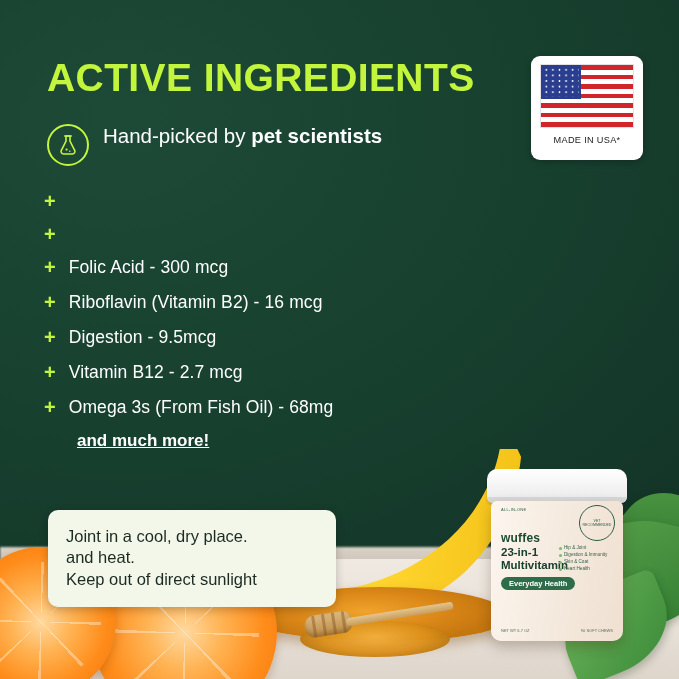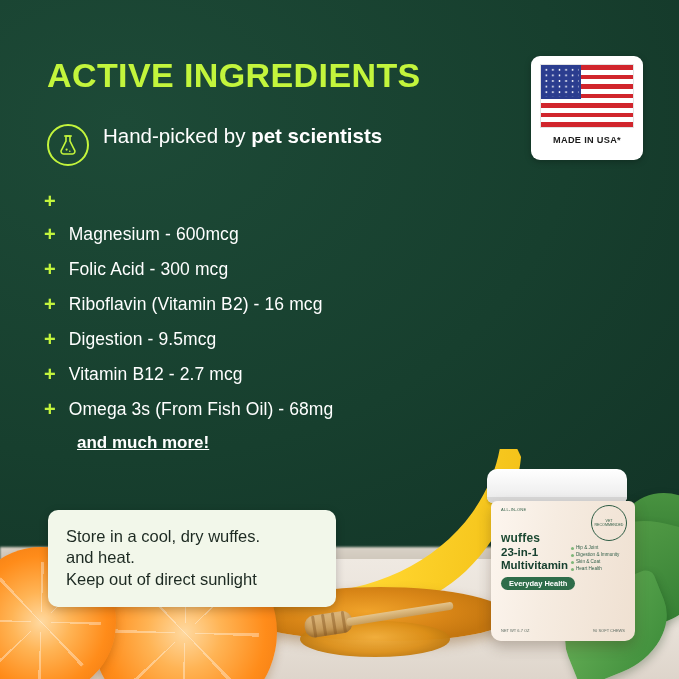--- a/index.html
+++ b/index.html
@@ -99,42 +99,41 @@
     position:absolute;left:0;top:0;width:140px;height:34px;border-radius:10px 10px 6px 6px;
     background:linear-gradient(#ffffff,#e9e9e9);
     box-shadow:0 2px 3px rgba(0,0,0,.18);
   }
   .jar .lid::after{content:"";position:absolute;left:0;right:0;bottom:0;height:6px;background:#d8d8d8;border-radius:0 0 6px 6px;}
   .jar .body{
     position:absolute;left:4px;top:32px;width:132px;height:140px;border-radius:6px 6px 10px 10px;
     background:linear-gradient(100deg,#fdf6ef 0%,#f6ece1 40%,#efe0d1 100%);
     box-shadow:0 6px 14px rgba(60,40,20,.28);
     overflow:hidden;
-    padding-left:12px;
   }
   .jar .brandtop{position:absolute;left:10px;top:6px;font-size:4px;color:#2e5c44;letter-spacing:.3px;}
   .jar .seal{
     position:absolute;right:8px;top:4px;width:34px;height:34px;border-radius:50%;
     border:1px solid #2e5c44;color:#2e5c44;font-size:3.6px;
     display:flex;align-items:center;justify-content:center;text-align:center;line-height:1.15;
   }
   .jar .wuffes{position:absolute;left:10px;top:30px;font-size:12px;font-weight:700;color:#1d4a33;letter-spacing:.2px;}
   .jar .pname{position:absolute;left:10px;top:45px;font-size:11.5px;font-weight:700;color:#17402f;line-height:1.12;}
   .jar .pill{
     position:absolute;left:10px;top:76px;padding:2px 8px;border-radius:9px;
     background:#2e6d4a;color:#fff;font-size:7.5px;font-weight:700;
   }
   .jar .bullets{position:absolute;right:8px;top:44px;width:56px;font-size:4.6px;color:#33604a;line-height:1.5;}
   .jar .bullets div{display:flex;align-items:center;gap:2px;}
   .jar .dot{width:3px;height:3px;border-radius:50%;background:#7fb77a;display:inline-block;}
   .jar .footline{position:absolute;left:10px;right:10px;bottom:8px;display:flex;justify-content:space-between;font-size:4px;color:#5d6b62;}
   
   .headline{
     position:absolute;left:47px;top:56px;
-    font-size:34px;font-weight:700;letter-spacing:.4px;color:#c3f53c;
+    font-size:39px;font-weight:700;letter-spacing:.4px;color:#c3f53c;
   }
   .sub{
     position:absolute;left:47px;top:124px;display:flex;align-items:flex-start;gap:14px;
   }
   .flask{
     width:38px;height:38px;border-radius:50%;border:2px solid #c3f53c;
     display:flex;align-items:center;justify-content:center;
   }
   .sub-text{font-size:20.5px;color:#ffffff;font-weight:400;}
   .sub-text b{font-weight:700;}
@@ -146,21 +145,21 @@
   }
   .flag{width:92px;height:62px;position:relative;overflow:hidden;border:1px solid #e2e2e2;}
   .flag .stripes{position:absolute;inset:0;
     background:repeating-linear-gradient(#d1252c 0 4.77px, #ffffff 4.77px 9.54px);}
   .flag .canton{position:absolute;left:0;top:0;width:40px;height:34px;background:#2b3d8f;}
   .flag .canton .stars{
     position:absolute;inset:2px;
     background-image:radial-gradient(circle, #fff 0.9px, transparent 1.1px);
     background-size:6.6px 5.6px;
   }
-  .badge-text{margin-top:7px;font-size:9.2px;font-weight:700;color:#1b1b1b;letter-spacing:.3px;}
+  .badge-text{margin-top:7px;font-size:9.2px;font-weight:400;color:#1b1b1b;letter-spacing:.3px;}
   .list{position:absolute;left:44px;top:190px;}
   .li{display:flex;align-items:baseline;gap:13px;margin-bottom:13px;}
   .plus{color:#c3f53c;font-size:20px;font-weight:700;line-height:1;position:relative;top:1px;}
   .li-text{color:#fff;font-size:17.5px;letter-spacing:.1px;}
   .more{color:#fff;font-size:17px;font-weight:700;margin-left:33px;margin-top:4px;text-decoration:underline;}
   .note{
     position:absolute;left:48px;bottom:72px;width:288px;
     background:#f2f7ea;border-radius:10px;padding:16px 18px;box-sizing:border-box;
     box-shadow:0 3px 10px rgba(0,0,0,.22);
   }
@@ -196,21 +195,20 @@
     </div>
     <div class="badge-text">MADE IN USA*</div>
   </div>
 
   <div class="list">
     <div class="li">
       <span class="plus">+</span>
     </div>
     <div class="li">
       <span class="plus">+</span>
-      <span class="li-text">Magnesium - 600mcg</span>
     </div>
     <div class="li">
       <span class="plus">+</span>
       <span class="li-text">Folic Acid - 300 mcg</span>
     </div>
     <div class="li">
       <span class="plus">+</span>
       <span class="li-text">Riboflavin (Vitamin B2) - 16 mcg</span>
     </div>
     <div class="li">
@@ -288,18 +286,18 @@
         </div>
         <div class="footline">
           <span>NET WT 6.7 OZ</span>
           <span>90 SOFT CHEWS</span>
         </div>
       </div>
     </div>
   </div>
 
   <div class="note">
-    <p>Store in a cool, dry wuffes.</p>
+    <p>Joint in a cool, dry place.</p>
     <p>and heat.</p>
     <p>Keep out of direct sunlight</p>
   </div>
 
 </div>
 
 </body></html>

